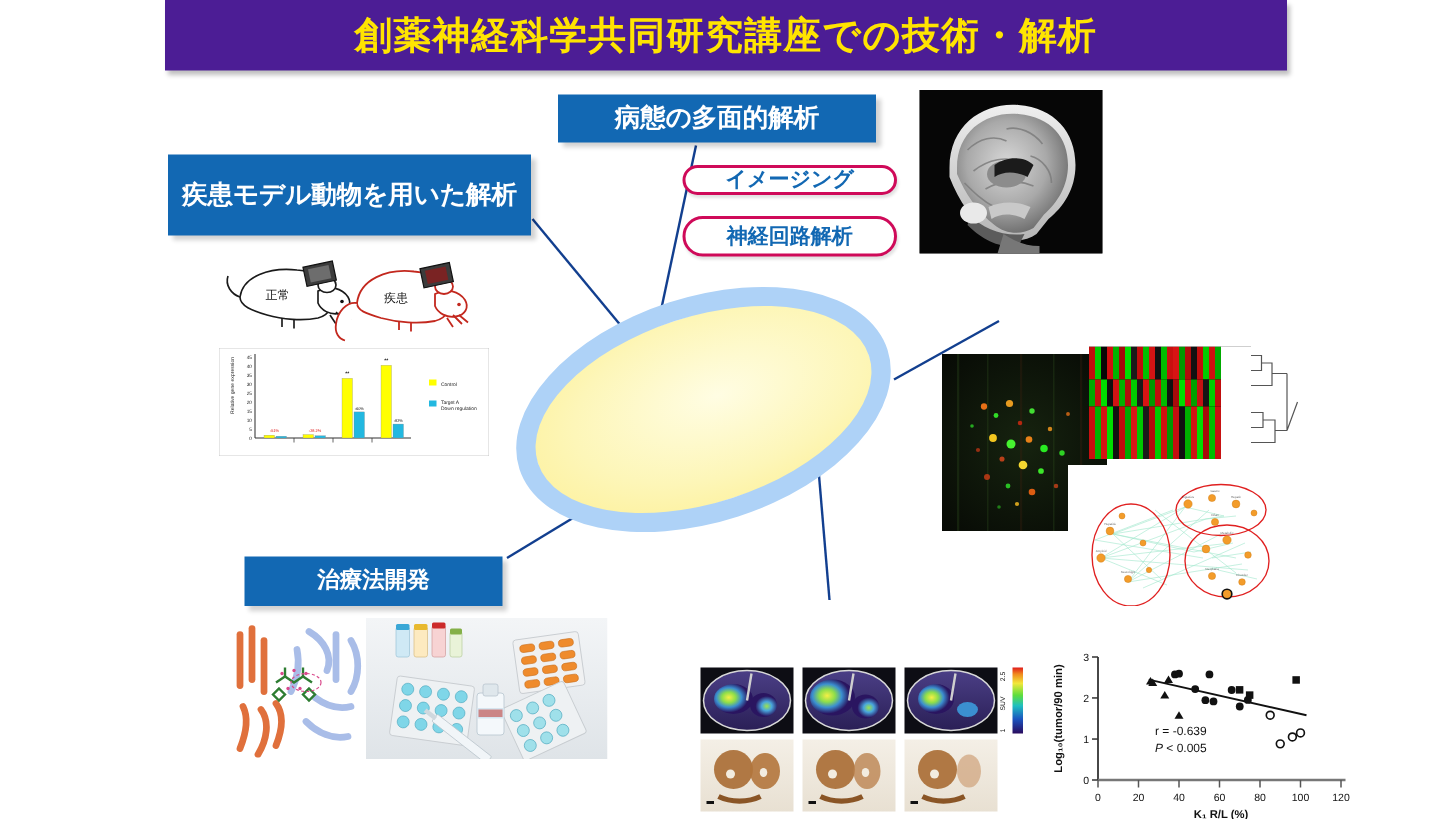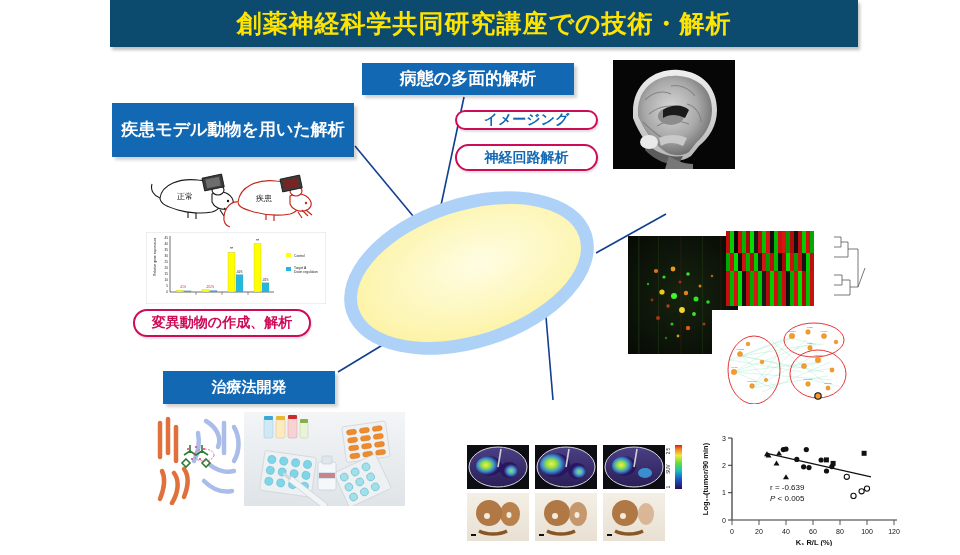--- a/index.html
+++ b/index.html
@@ -7,21 +7,21 @@
     width: 960px; height: 555px;
     background: #ffffff;
     font-family: "Liberation Sans", "DejaVu Sans", sans-serif;
     overflow: hidden;
   }
   #slide { position: relative; width: 960px; height: 555px; background: #fff; }
 
   
   .title-banner {
     position: absolute; left: 110px; top: 0px; width: 748px; height: 47px;
-    background: #0c4a6e;
+    background: #4c1d95;
     display: flex; align-items: center; justify-content: center;
     box-shadow: 2px 3px 3px rgba(0,0,0,0.25);
   }
   .title-banner .txt {
     color: #ffe400; font-size: 25px; font-weight: bold; letter-spacing: 1px;
     white-space: nowrap;
   }
 
   
   .hub {
@@ -40,21 +40,21 @@
     position: absolute;
     background: #1268b3;
     color: #ffffff;
     font-weight: bold;
     display: flex; align-items: center; justify-content: center;
     text-align: center;
     box-shadow: 3px 3px 3px rgba(0,0,0,0.18);
     line-height: 1.25;
   }
   #box-animal-model { left: 112px; top: 103px; width: 242px; height: 54px; font-size: 17px; padding: 0 6px; text-align: center; }
-  #box-pathology    { left: 362px; top: 63px;  width: 212px; height: 32px; font-size: 17px; }
+  #box-pathology    { left: 372px; top: 63px;  width: 212px; height: 32px; font-size: 17px; }
   #box-molecule-id  { left: 667px; top: 190px; width: 184px; height: 33px; font-size: 17px; }
   #box-therapy      { left: 163px; top: 371px; width: 172px; height: 33px; font-size: 15px; }
   #box-target-eval  { left: 469px; top: 402px; width: 192px; height: 34px; font-size: 17px; }
 
   
   .pill {
     position: absolute;
     background: #ffffff;
     border: 2.5px solid #cf0a59;
     border-radius: 22px;
@@ -160,23 +160,20 @@
   </div>
   <div class="bluebox" id="box-therapy">
     <span>治療法開発</span>
   </div>
 
   <div class="pill" id="pill-imaging">
     <span>イメージング</span>
   </div>
   <div class="pill" id="pill-circuit">
     <span>神経回路解析</span>
-  </div>
-  <div class="pill" id="pill-mutant">
-    <span>変異動物の作成、解析</span>
   </div>
 
   <div class="panel" id="mice">
     <svg class="fig-svg" viewBox="0 0 170 62">
 
       <g stroke="#1a1a1a" stroke-width="1.1" fill="#ffffff">
         <path d="M12 30 C14 16 32 10 50 12 C62 13 70 18 73 26 C76 34 72 42 64 44 C54 46 40 45 30 42 C20 39 12 36 12 30 Z"></path>
         <path d="M64 26 C72 22 80 24 84 30 C87 35 84 40 78 41 C72 42 66 39 64 34 Z"></path>
         <ellipse cx="70" cy="22" rx="6" ry="5"></ellipse>
         <path d="M12 30 C6 28 2 22 4 16"></path>

